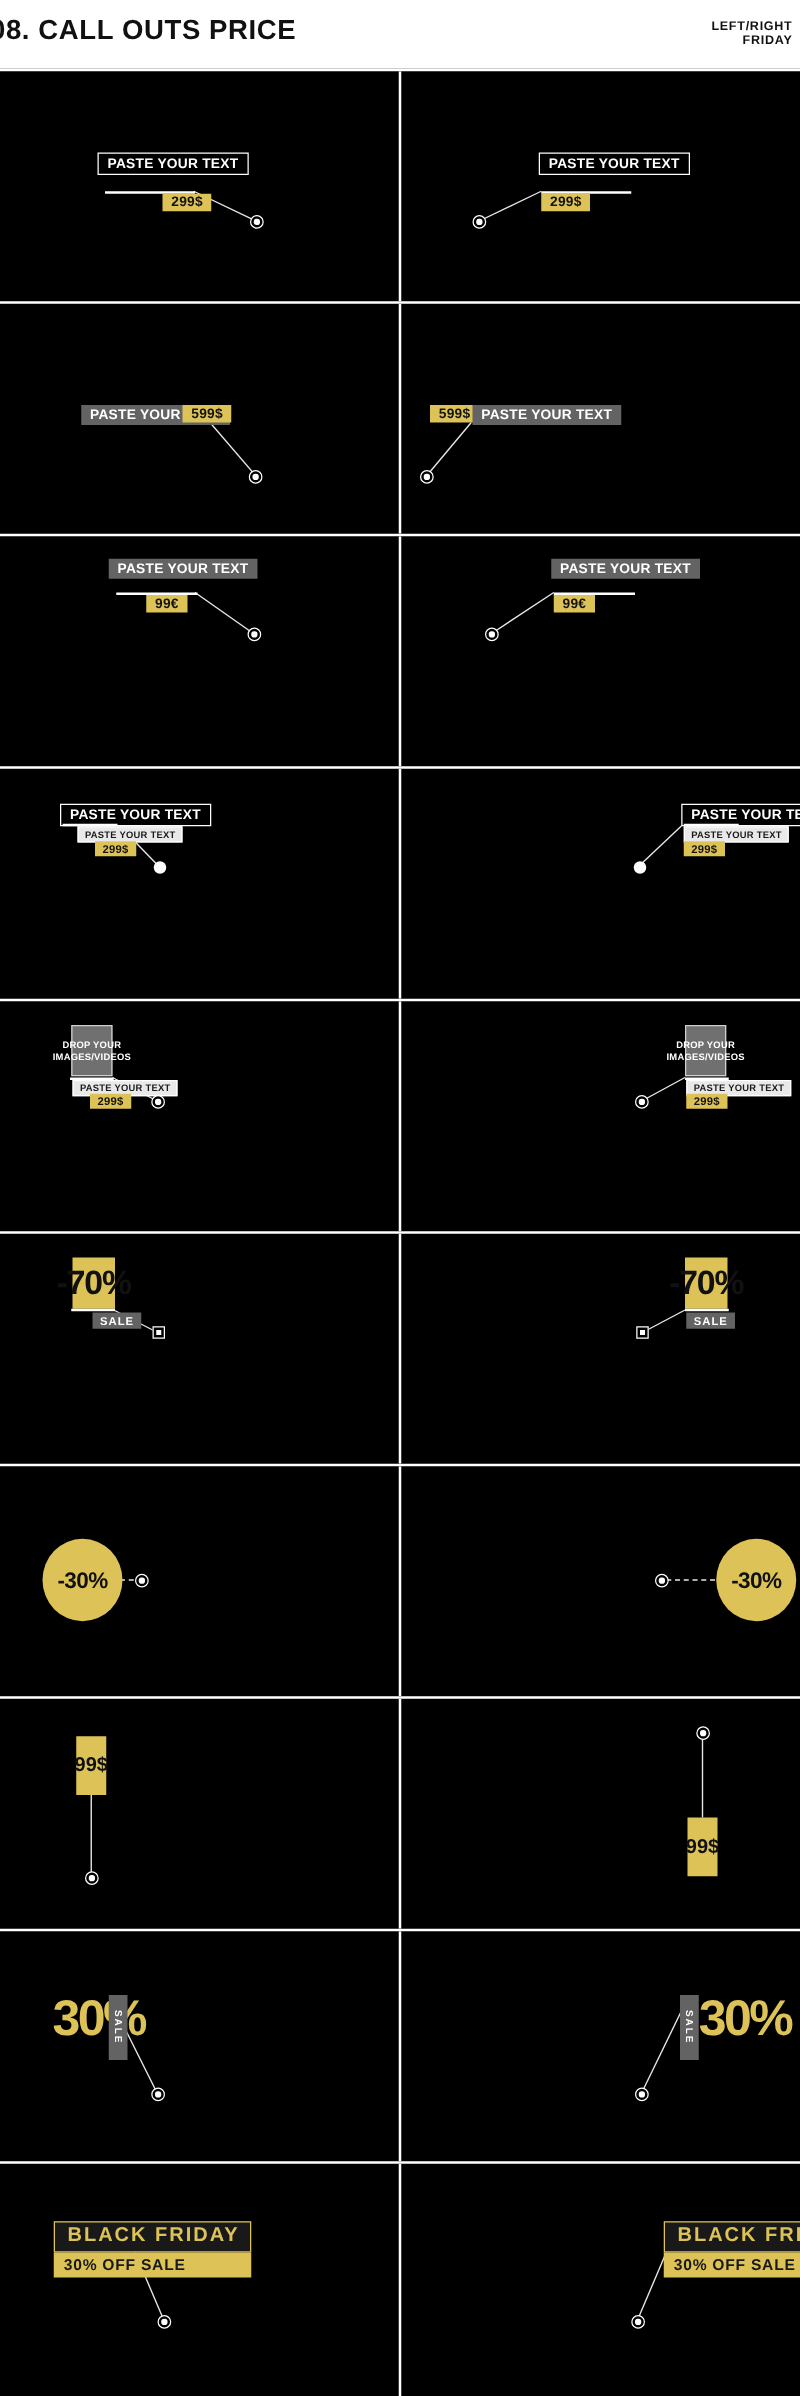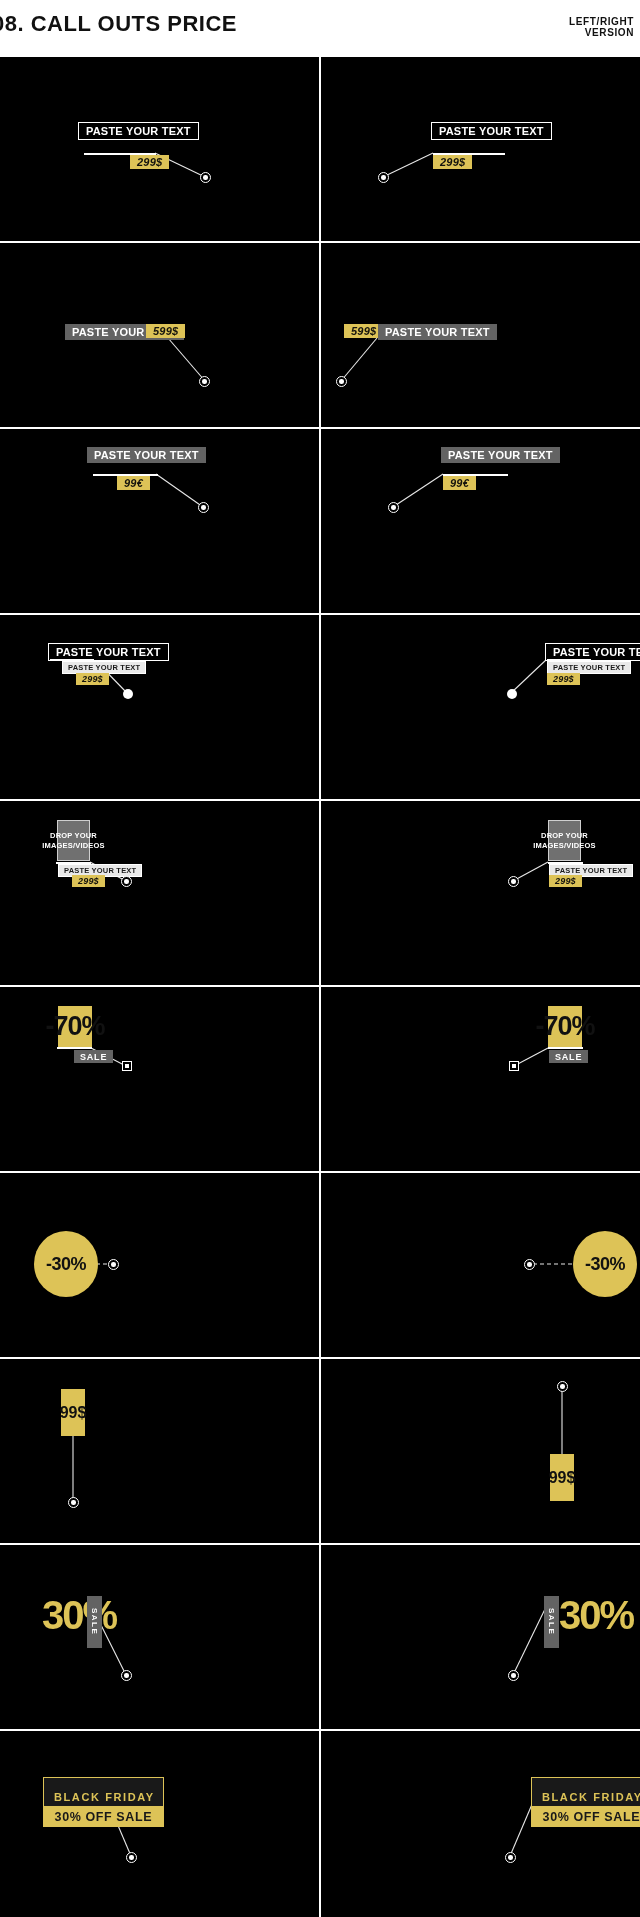--- a/index.html
+++ b/index.html
@@ -153,21 +153,20 @@
   }
   .lbl-gold {
     position: absolute;
     background: #ddc357;
     color: #14130d;
     font-size: 11px;
     font-weight: bold;
     letter-spacing: 0.2px;
     padding: 1px 7px;
     white-space: nowrap;
-    font-style: italic;
   }
   .lbl-gold.sm { font-size: 9px; padding: 1px 6px; }
   .underbar {
     position: absolute;
     height: 1.6px;
     background: #ffffff;
   }
 
   
   .dropzone {
@@ -258,47 +257,46 @@
     justify-content: center;
     padding: 4px 2px;
   }
 
   
   .bf-wrap { position: absolute; }
   .bf-top {
     background: #191919;
     border: 1.5px solid #ddc357;
     color: #ddc357;
-    font-size: 11px;
+    font-size: 16px;
     font-weight: bold;
     letter-spacing: 1.6px;
-    padding: 13px 8px 3px 10px;
+    padding: 2px 8px 3px 10px;
     white-space: nowrap;
     text-align: center;
   }
   .bf-bottom {
     background: #ddc357;
     color: #191919;
     font-size: 12.5px;
     font-weight: bold;
     letter-spacing: 0.6px;
     padding: 3px 8px;
     white-space: nowrap;
-    text-align: center;
   }
 </style>
 </head>
 <body>
 
 <div class="page">
 
   <div class="header">
     <div class="header-title">08. CALL OUTS PRICE</div>
     <div class="header-version">LEFT/RIGHT
-VERSION</div>
+FRIDAY</div>
   </div>
 
   <div class="grid">
 
     <div class="row">
       <div class="vdivider"></div>
 
       <div class="cell left">
         <svg class="conn">
             <line x1="155" y1="96" x2="205" y2="120"></line>

